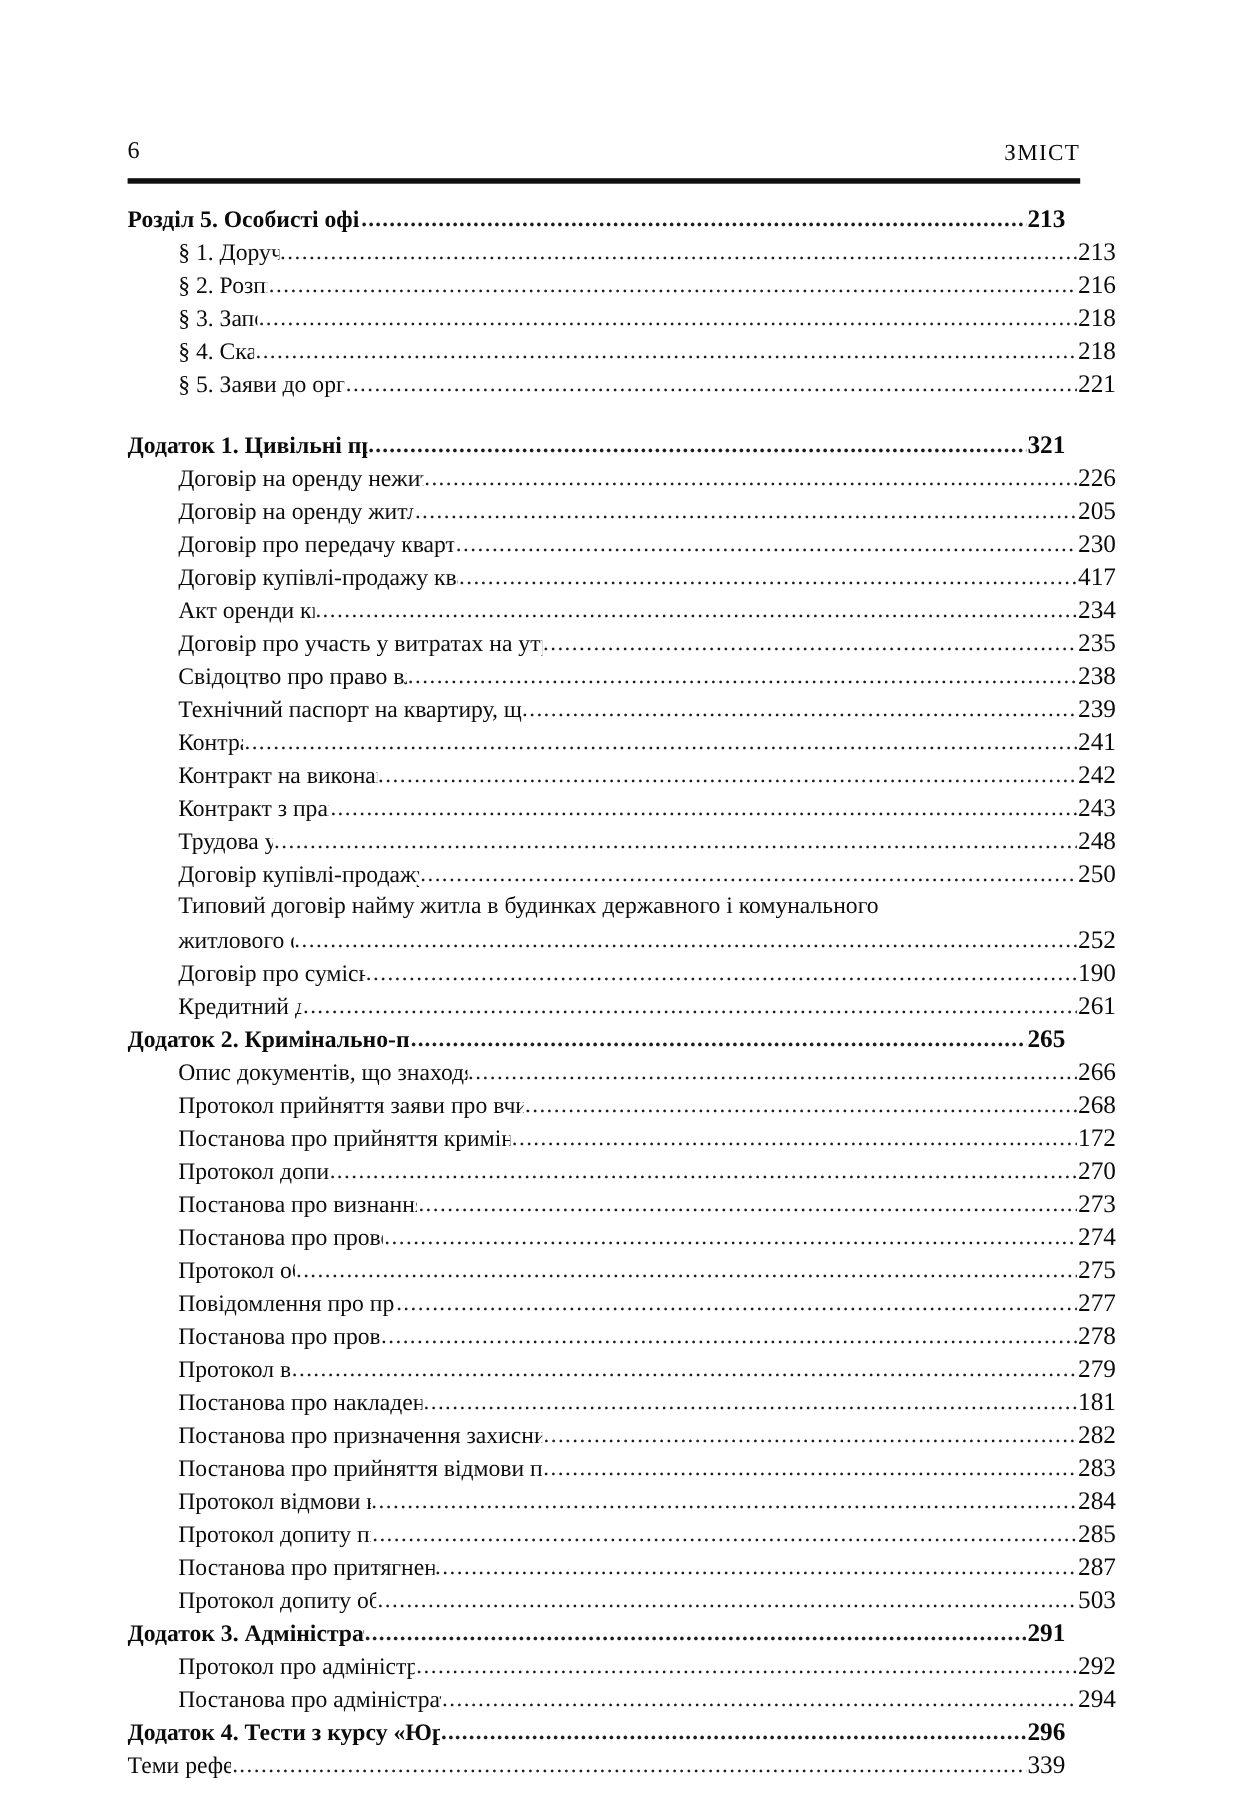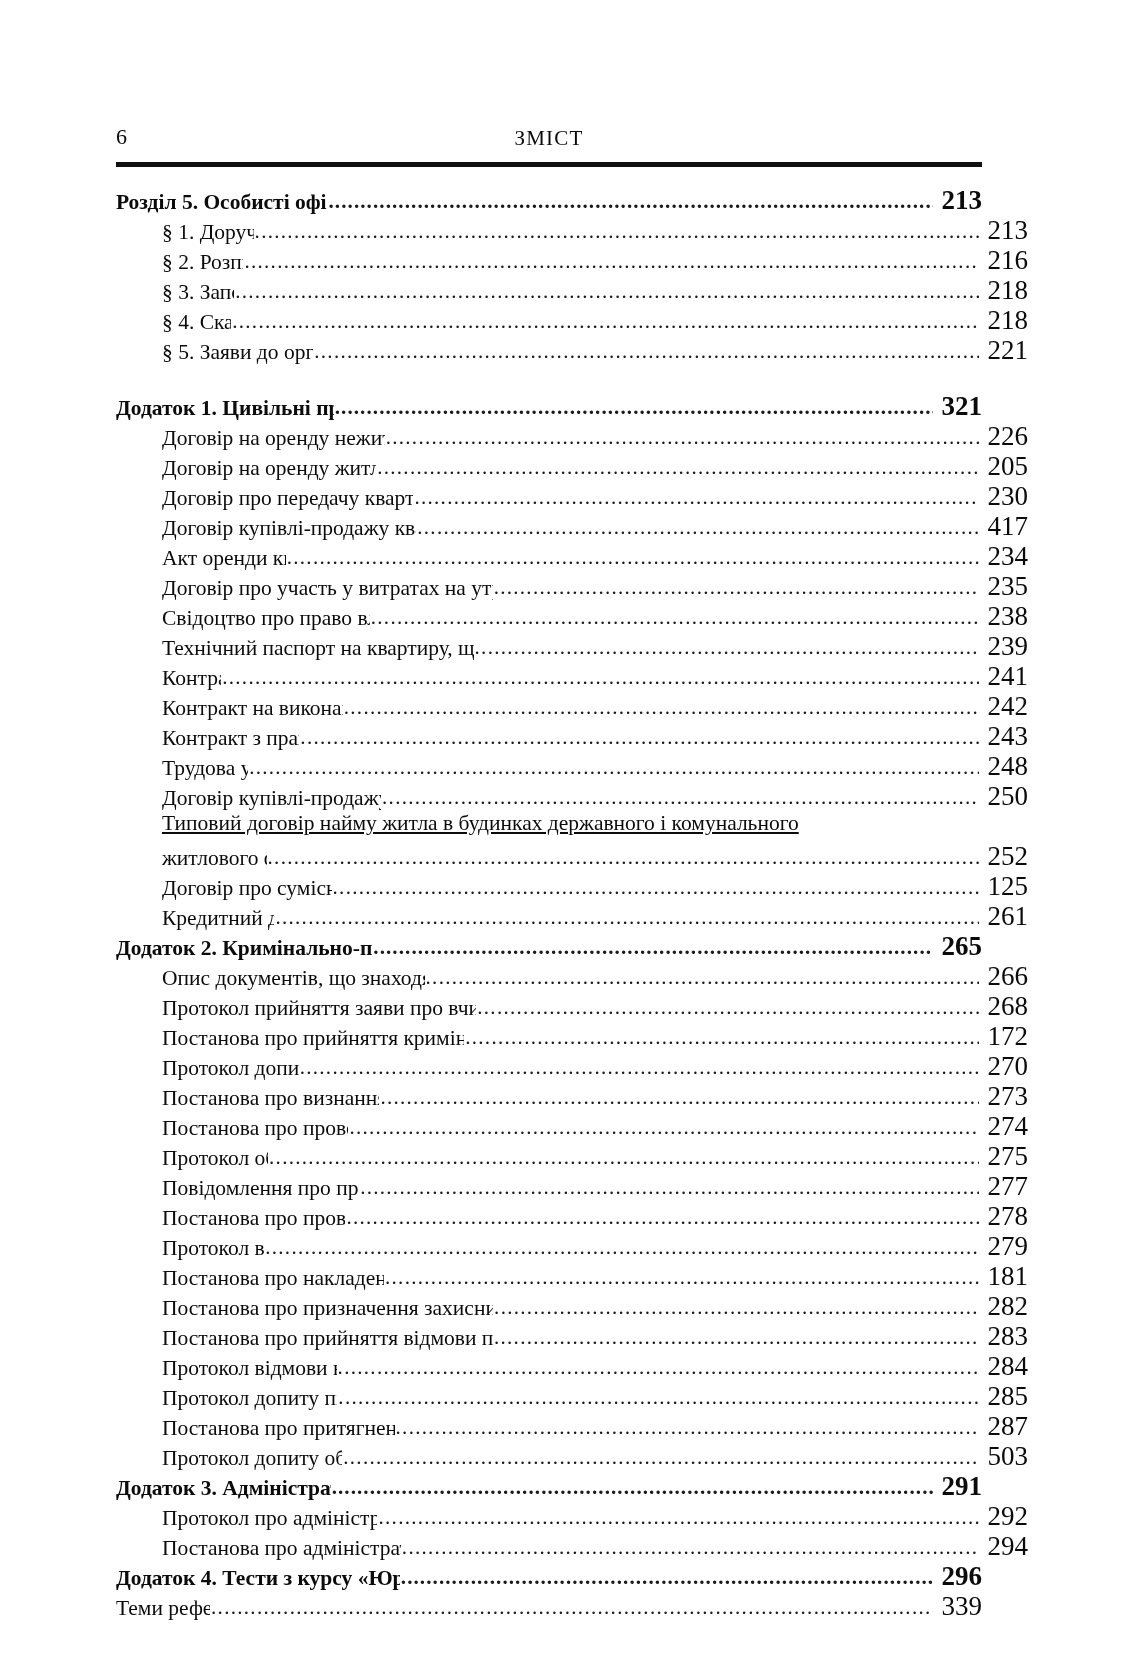--- a/index.html
+++ b/index.html
@@ -41,21 +41,21 @@
     letter-spacing: 0.2px;
   }
   .folio {
     font-size: 22px;
     line-height: 1;
   }
   .head-title {
     position: absolute;
     left: 0;
     right: 0;
-    text-align: center;
+    text-align: right;
     font-size: 21px;
     letter-spacing: 1.2px;
   }
   .head-rule {
     height: 5px;
     background: #101010;
     margin-top: 2px;
     margin-bottom: 20px;
   }
 
@@ -84,22 +84,22 @@
     margin: 0 1px;
     font-size: 21px;
     letter-spacing: 1.3px;
     color: #1a1a1a;
     position: relative;
     top: -1px;
   }
   .entry .pageno {
     flex: 0 0 auto;
     width: 48px;
-    text-align: right;
-    font-size: 27px;
+    text-align: left;
+    font-size: 23px;
   }
 
   
   .entry.bold .title,
   .entry.bold .pageno {
     font-weight: bold;
   }
   .entry.bold .leader { font-weight: bold; letter-spacing: 1.1px; }
 
   
@@ -113,21 +113,20 @@
     letter-spacing: 0.4px;
     margin-bottom: 3px;
     min-height: 28px;
   }
 
   
   .wrap-first {
     margin-bottom: 2px;
     min-height: 28px;
     white-space: nowrap;
-    text-decoration: underline;
   }
   .gap-md { height: 26px; }
 </style>
 </head>
 <body>
 
 <div class="page">
 
   <div class="content-area">
 
@@ -251,21 +250,21 @@
       </div>
       <div class="entry lvl1">
         <span class="title">житлового фонду</span>
         <span class="leader">......................................................................................................................................................................</span>
         <span class="pageno">252</span>
       </div>
 
       <div class="entry lvl1">
         <span class="title">Договір про сумісну діяльність</span>
         <span class="leader">......................................................................................................................................................................</span>
-        <span class="pageno">125</span>
+        <span class="pageno">190</span>
       </div>
       <div class="entry lvl1">
         <span class="title">Кредитний договір</span>
         <span class="leader">......................................................................................................................................................................</span>
         <span class="pageno">261</span>
       </div>
 
       <div class="entry bold lvl0">
         <span class="title">Додаток 2. Кримінально-процесуальні документи</span>
         <span class="leader">......................................................................................................................................................................</span>

